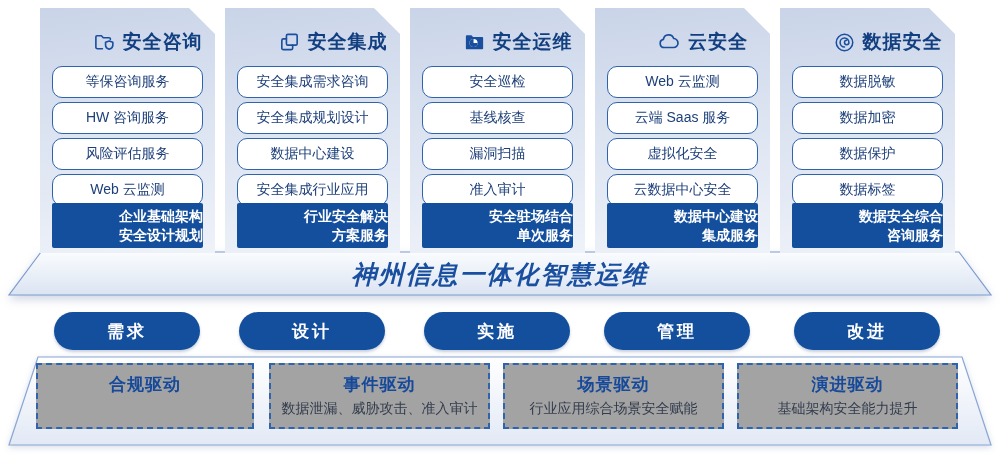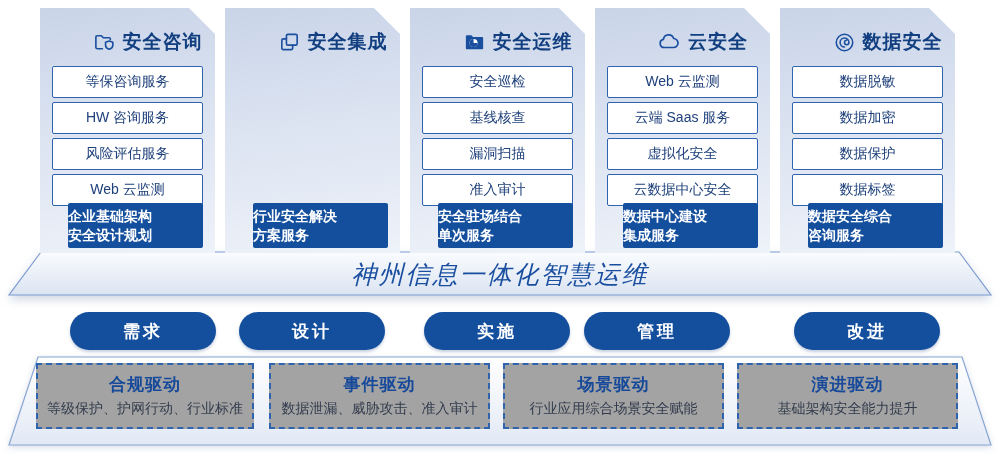--- a/index.html
+++ b/index.html
@@ -12,45 +12,45 @@
     background:linear-gradient(172deg,#c9d4e8 0%,#dbe3f1 45%,#eef2f9 100%);
     clip-path:polygon(0 0, calc(100% - 26px) 0, 100% 26px, 100% 100%, 0 100%);
     filter:drop-shadow(0 2px 3px rgba(110,135,175,.28));
   }
   .c1{left:40px}.c2{left:225px}.c3{left:410px}.c4{left:595px}.c5{left:780px}
   .card-head{display:flex;align-items:center;justify-content:center;gap:7px;margin-top:21px;height:26px;padding-left:40px;}
   .card-head .ttl{font-size:19px;font-weight:700;color:#123f80;letter-spacing:1px;}
   .card-head svg{display:block;}
   .items{margin:11px 12px 0 12px;}
   .item{
-    height:30px;margin-bottom:4px;background:#ffffff;border:1px solid #2f63ad;border-radius:2px;
+    height:30px;margin-bottom:4px;background:#ffffff;border:1px solid #2f63ad;border-radius:10px;
     display:flex;align-items:center;justify-content:center;
     font-size:14px;color:#1d3f7a;white-space:nowrap;
   }
   .card-foot{
-    position:absolute;left:28px;right:12px;bottom:5px;height:45px;border-radius:2px;
+    position:absolute;left:12px;right:12px;bottom:5px;height:45px;border-radius:2px;
     background:#144f9e;color:#ffffff;font-size:14px;font-weight:700;line-height:1.35;
-    display:flex;flex-direction:column;align-items:flex-start;justify-content:center;text-align:center;
+    display:flex;flex-direction:column;align-items:flex-end;justify-content:center;text-align:center;
   }
 
   
   .banner-svg{position:absolute;left:0;top:250px;z-index:1;filter:drop-shadow(0 4px 5px rgba(95,120,165,.30));}
   .banner-title{
     position:absolute;left:0;top:258px;width:1000px;text-align:center;z-index:3;
-    font-size:25px;font-weight:400;font-style:italic;color:#1a4fa0;letter-spacing:2px;
+    font-size:25px;font-weight:700;font-style:italic;color:#1a4fa0;letter-spacing:2px;
   }
 
   
   .pill{
     position:absolute;top:312px;width:146px;height:38px;border-radius:19px;background:#144f9e;z-index:2;
     display:flex;align-items:center;justify-content:center;
     color:#ffffff;font-size:17px;font-weight:700;letter-spacing:3px;
     box-shadow:0 2px 3px rgba(90,115,160,.35);
   }
-  .p1{left:70px}.p2{left:239px}.p3{left:424px}.p4{left:584px}.p5{left:794px}
+  .p1{left:54px}.p2{left:239px}.p3{left:424px}.p4{left:604px}.p5{left:794px}
 
   
   .plat-svg{position:absolute;left:0;top:356px;z-index:1;filter:drop-shadow(0 2px 3px rgba(95,120,165,.25));}
   .driver{
     position:absolute;top:363px;height:66px;background:#a3a3a3;z-index:2;
     border:2px dashed #2f63ad;box-sizing:border-box;text-align:center;
   }
   .d1{left:36px;width:218px}.d2{left:269px;width:221px}.d3{left:503px;width:221px}.d4{left:737px;width:221px}
   .driver .dt{margin-top:8px;font-size:17px;font-weight:700;color:#16499a;letter-spacing:1px;}
   .driver .dd{margin-top:4px;font-size:14px;color:#333c4d;white-space:nowrap;}
@@ -102,20 +102,26 @@
   </div>
 
   <div class="card c2">
     <div class="card-head">
       <svg width="23" height="23" viewBox="0 0 24 24" fill="none" stroke="#1a4fa0" stroke-width="1.7" stroke-linecap="round" stroke-linejoin="round">
         <rect x="8.8" y="3.5" width="11.2" height="11.2" rx="1.5"></rect>
         <path d="M15.3 14.7v3.2a1.6 1.6 0 0 1-1.6 1.6H5.6A1.6 1.6 0 0 1 4 17.9V9.8a1.6 1.6 0 0 1 1.6-1.6h3.2"></path>
       </svg>
       <span class="ttl">安全集成</span>
     </div>
+    <div class="items">
+      <div class="item">安全集成需求咨询</div>
+      <div class="item">安全集成规划设计</div>
+      <div class="item">数据中心建设</div>
+      <div class="item">安全集成行业应用</div>
+    </div>
     <div class="card-foot">
       <span>行业安全解决</span>
       <span>方案服务</span>
     </div>
   </div>
 
   <div class="card c3">
     <div class="card-head">
       <svg width="23" height="23" viewBox="0 0 24 24">
         <path d="M3 7V5.4c0-.5.4-.9.9-.9h4.9l1.7 1.8h9.6c.5 0 .9.4.9.9v11c0 .5-.4.9-.9.9H3.9a.9.9 0 0 1-.9-.9z" fill="#1a4fa0"></path>
@@ -176,21 +182,20 @@
   </div>
 
   <div class="pill p1">需求</div>
   <div class="pill p2">设计</div>
   <div class="pill p3">实施</div>
   <div class="pill p4">管理</div>
   <div class="pill p5">改进</div>
 
   <div class="driver d1">
     <div class="dt">合规驱动</div>
-    <div class="dd">等级保护、护网行动、行业标准</div>
   </div>
   <div class="driver d2">
     <div class="dt">事件驱动</div>
     <div class="dd">数据泄漏、威胁攻击、准入审计</div>
   </div>
   <div class="driver d4">
     <div class="dt">演进驱动</div>
     <div class="dd">基础架构安全能力提升</div>
   </div>
   <div class="driver d3">

